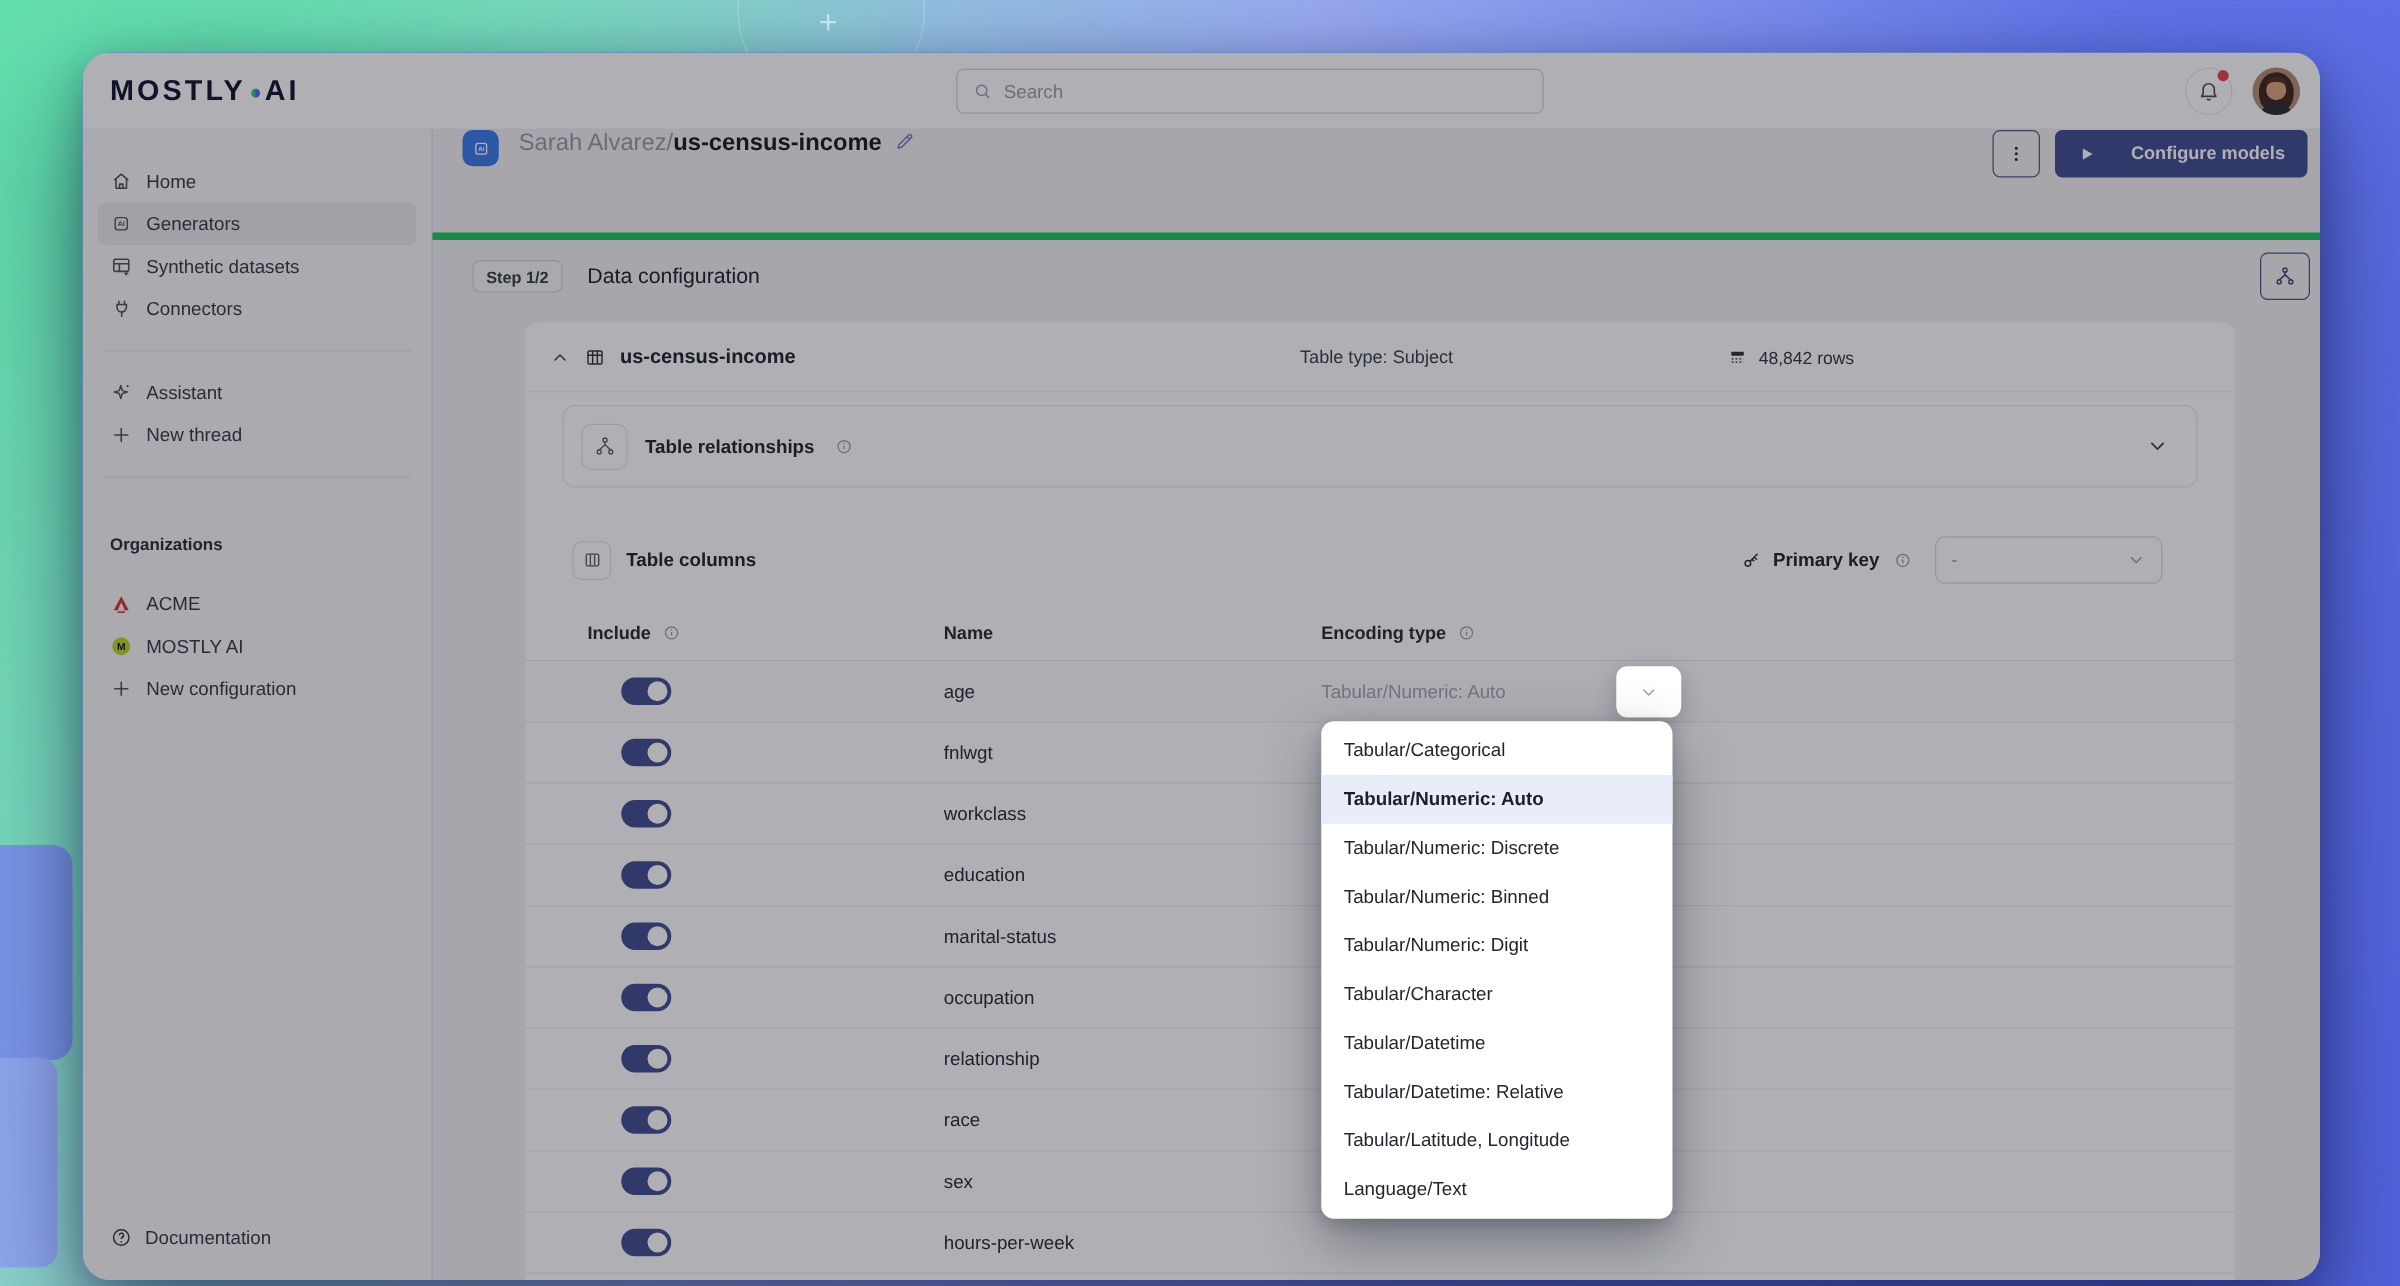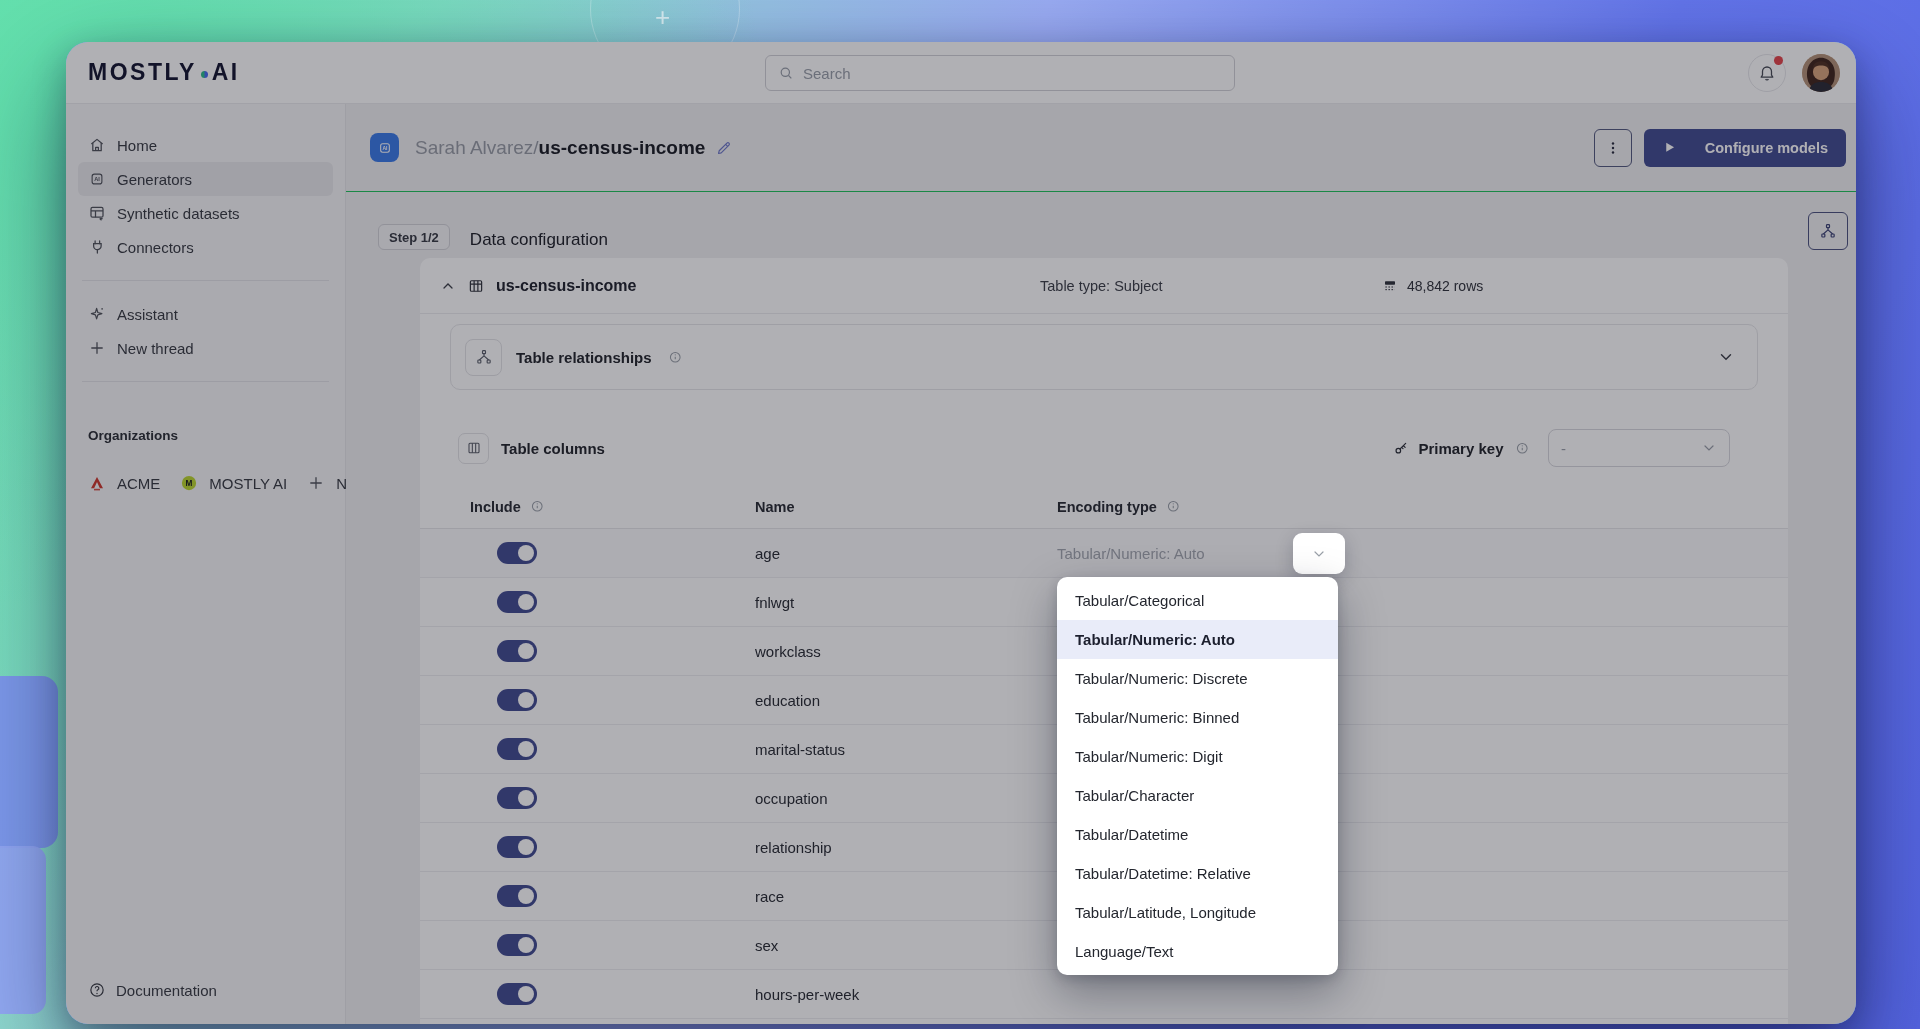--- a/index.html
+++ b/index.html
@@ -53,44 +53,44 @@
 
   
   .sidebar { width:280px; background:#f7f7f8; border-right:1px solid #e6e6e9;
     padding:24px 12px 18px; display:flex; flex-direction:column; }
   .side-item { height:34px; border-radius:6px; display:flex; align-items:center; gap:11px;
     padding:0 10px; font-size:15px; color:#3a3d45; cursor:pointer; flex:0 0 auto; }
   .side-item .ic { color:#53565e; }
   .side-item.active { background:#e9e9ec; }
   .side-divider { height:1px; background:#e4e4e7; margin:16px 4px; flex:0 0 auto; }
   .side-label { font-size:13.5px; font-weight:700; color:#2e3138; margin:30px 10px 0; height:18px; }
-  .org-list { margin-top:20px; display:flex; flex-direction:row; }
+  .org-list { margin-top:20px; display:flex; flex-direction:column; }
   .side-spacer { flex:1 1 auto; }
   .doc-item { height:32px; display:flex; align-items:center; gap:10px; padding:0 10px;
     font-size:15px; color:#3a3d45; cursor:pointer; }
 
   
   .main { flex:1; background:#f0f0f2; position:relative; display:flex; flex-direction:column; }
-  .crumb-row { height:88px; display:flex; align-items:center; padding:0 10px 0 24px;
-    border-bottom:1px solid #22c55e; flex:0 0 auto; }
+  .crumb-row { height:88px; display:flex; align-items:flex-start; padding:0 10px 0 24px;
+    border-bottom:6px solid #22c55e; flex:0 0 auto; }
   .ai-badge { width:29px; height:29px; border-radius:8px; background:var(--brand-blue,#3D7CE8);
     display:flex; align-items:center; justify-content:center; color:#fff; flex:0 0 auto; }
   .crumb-text { margin-left:16px; font-size:19px; display:flex; align-items:baseline; }
   .crumb-owner { color:#999da6; }
   .crumb-name { color:#1d1f27; font-weight:700; }
   .edit-btn { margin-left:10px; color:#707ac9; cursor:pointer; display:flex; align-items:center; }
   .crumb-actions { margin-left:auto; display:flex; align-items:center; gap:12px; }
   .kebab-btn { width:38px; height:38px; border:1px solid #565c80; border-radius:6px; background:transparent;
     display:flex; align-items:center; justify-content:center; color:#2b2e3f; cursor:pointer; }
   .configure-btn { height:38px; padding:0 18px; border:none; border-radius:6px;
     background:var(--accent,#454E93); color:#fff; font-size:14.5px; font-weight:700;
     display:flex; align-items:center; gap:28px; cursor:pointer;
     font-family:"Liberation Sans","DejaVu Sans",sans-serif; }
 
-  .step-row { height:58px; display:flex; align-items:flex-end; padding:0 8px 0 32px; flex:0 0 auto; }
+  .step-row { height:58px; display:flex; align-items:center; padding:0 8px 0 32px; flex:0 0 auto; }
   .step-badge { height:26px; padding:0 10px; display:flex; align-items:center;
     border:1px solid #d3d3d8; border-radius:6px; background:#f5f5f6;
     font-size:13px; font-weight:700; color:#3a3d46; }
   .step-title { margin-left:20px; font-size:17px; color:#22242c; }
   .schema-btn { margin-left:auto; width:40px; height:38px; border:1px solid #4e5480; border-radius:6px;
     background:transparent; display:flex; align-items:center; justify-content:center; color:#3f4577; cursor:pointer; }
 
   
   .card { position:absolute; left:74px; top:154px; width:1368px; height:900px;
     background:#fff; border-radius:10px 10px 0 0; }

